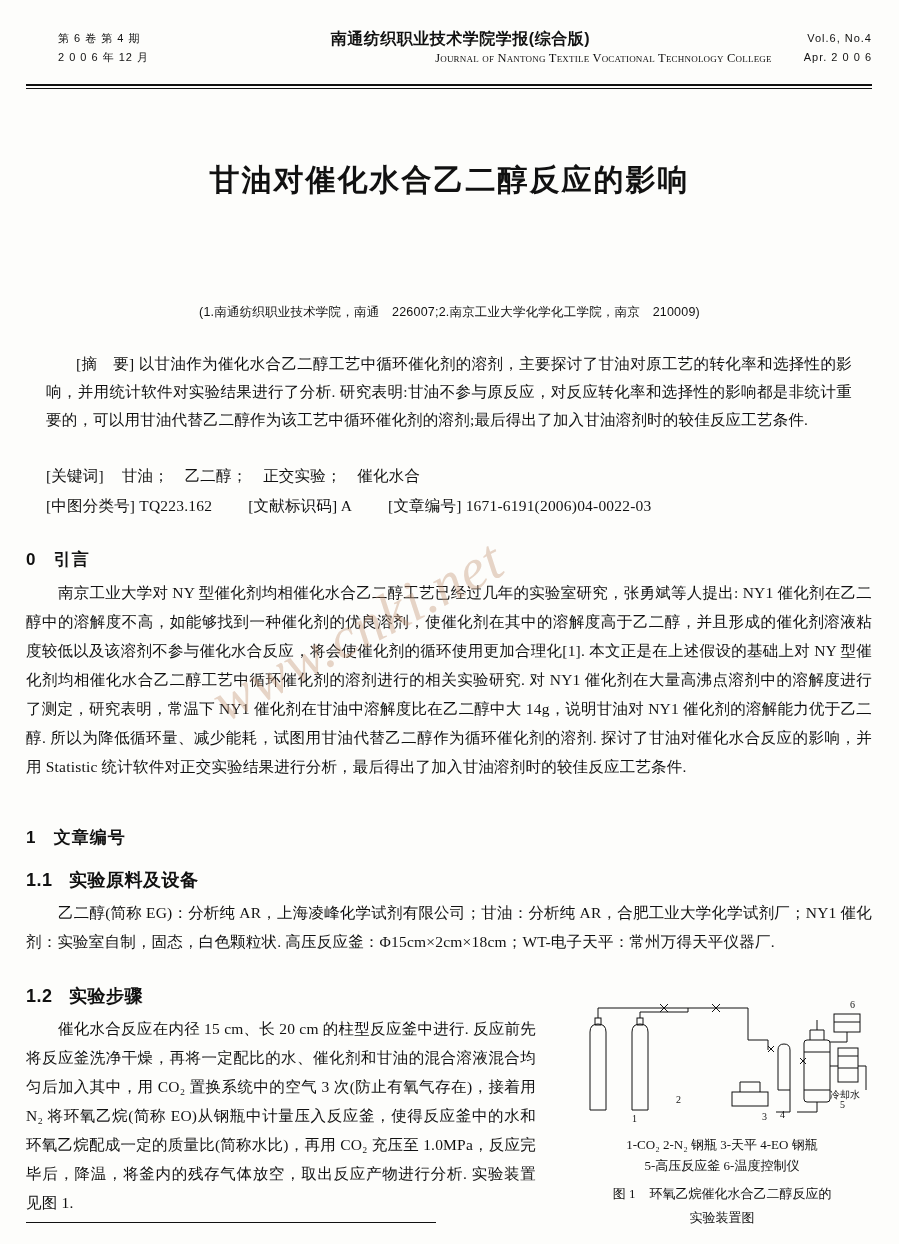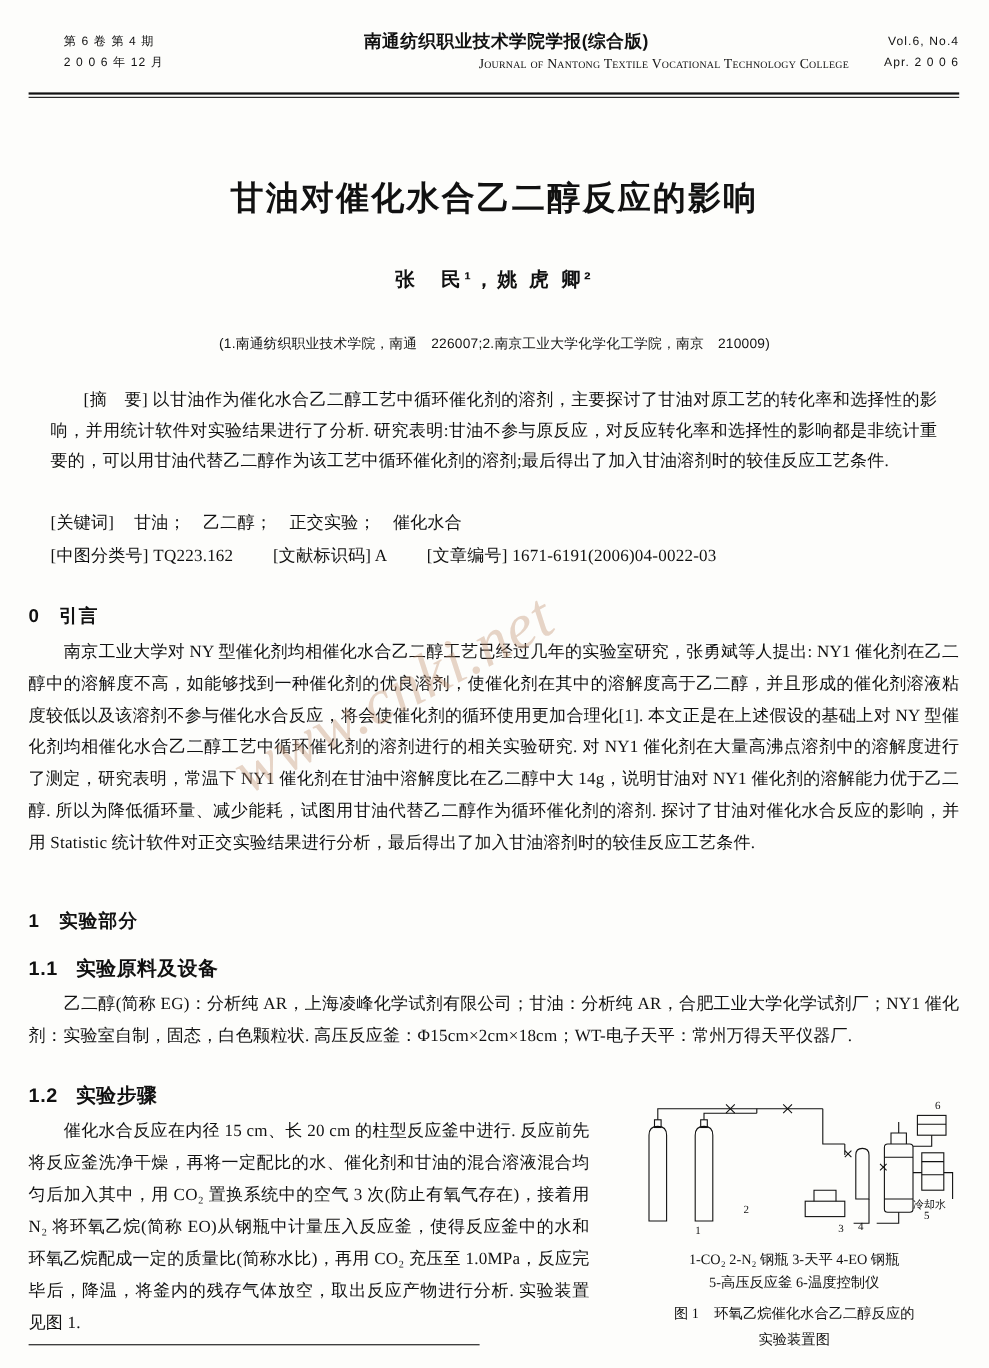--- a/index.html
+++ b/index.html
@@ -217,21 +217,20 @@
     </div>
     <div class="hdr-right">
       <div>Vol.6, No.4</div>
       <div>Apr. 2 0 0 6</div>
     </div>
   </div>
   <div class="rule rule-top"></div>
   <div class="rule rule-top2"></div>
 
   <div class="title">甘油对催化水合乙二醇反应的影响</div>
-  <div class="authors">张　民¹，姚 虎 卿²</div>
   <div class="affil">(1.南通纺织职业技术学院，南通　226007;2.南京工业大学化学化工学院，南京　210009)</div>
 
   <div class="abstract">
     <span>[摘　要]</span>
     <span>以甘油作为催化水合乙二醇工艺中循环催化剂的溶剂，主要探讨了甘油对原工艺的转化率和选择性的影响，并用统计软件对实验结果进行了分析. 研究表明:甘油不参与原反应，对反应转化率和选择性的影响都是非统计重要的，可以用甘油代替乙二醇作为该工艺中循环催化剂的溶剂;最后得出了加入甘油溶剂时的较佳反应工艺条件.</span>
   </div>
 
   <div class="kw">
     <span>[关键词]</span><span class="gap"></span><span>甘油；　乙二醇；　正交实验；　催化水合</span>
   </div>
@@ -242,21 +241,21 @@
     <span>A</span><span class="gap"></span><span>[文章编号]</span>
     <span>1671-6191(2006)04-0022-03</span>
   </div>
 
   <div class="sec-h1" id="sec0-title">
     <span>0</span>&nbsp;&nbsp;&nbsp;<span>引言</span>
   </div>
   <div class="para" id="p-intro">南京工业大学对 NY 型催化剂均相催化水合乙二醇工艺已经过几年的实验室研究，张勇斌等人提出: NY1 催化剂在乙二醇中的溶解度不高，如能够找到一种催化剂的优良溶剂，使催化剂在其中的溶解度高于乙二醇，并且形成的催化剂溶液粘度较低以及该溶剂不参与催化水合反应，将会使催化剂的循环使用更加合理化[1]. 本文正是在上述假设的基础上对 NY 型催化剂均相催化水合乙二醇工艺中循环催化剂的溶剂进行的相关实验研究. 对 NY1 催化剂在大量高沸点溶剂中的溶解度进行了测定，研究表明，常温下 NY1 催化剂在甘油中溶解度比在乙二醇中大 14g，说明甘油对 NY1 催化剂的溶解能力优于乙二醇. 所以为降低循环量、减少能耗，试图用甘油代替乙二醇作为循环催化剂的溶剂. 探讨了甘油对催化水合反应的影响，并用 Statistic 统计软件对正交实验结果进行分析，最后得出了加入甘油溶剂时的较佳反应工艺条件.</div>
 
   <div class="sec-h1" id="sec1-title">
-    <span>1</span>&nbsp;&nbsp;&nbsp;<span>实验部分</span>
+    <span>1</span>&nbsp;&nbsp;&nbsp;<span>文章编号</span>
   </div>
 
   <div class="sec-h2" id="sec11-title">
     <span>1.1</span>&nbsp;&nbsp;&nbsp;<span>实验原料及设备</span>
   </div>
   <div class="para" id="p-mat">乙二醇(简称 EG)：分析纯 AR，上海凌峰化学试剂有限公司；甘油：分析纯 AR，合肥工业大学化学试剂厂；NY1 催化剂：实验室自制，固态，白色颗粒状. 高压反应釜：Φ15cm×2cm×18cm；WT-电子天平：常州万得天平仪器厂.</div>
 
   <div class="sec-h2" id="sec12-title">
     <span>1.2</span>&nbsp;&nbsp;&nbsp;<span>实验步骤</span>
   </div>

